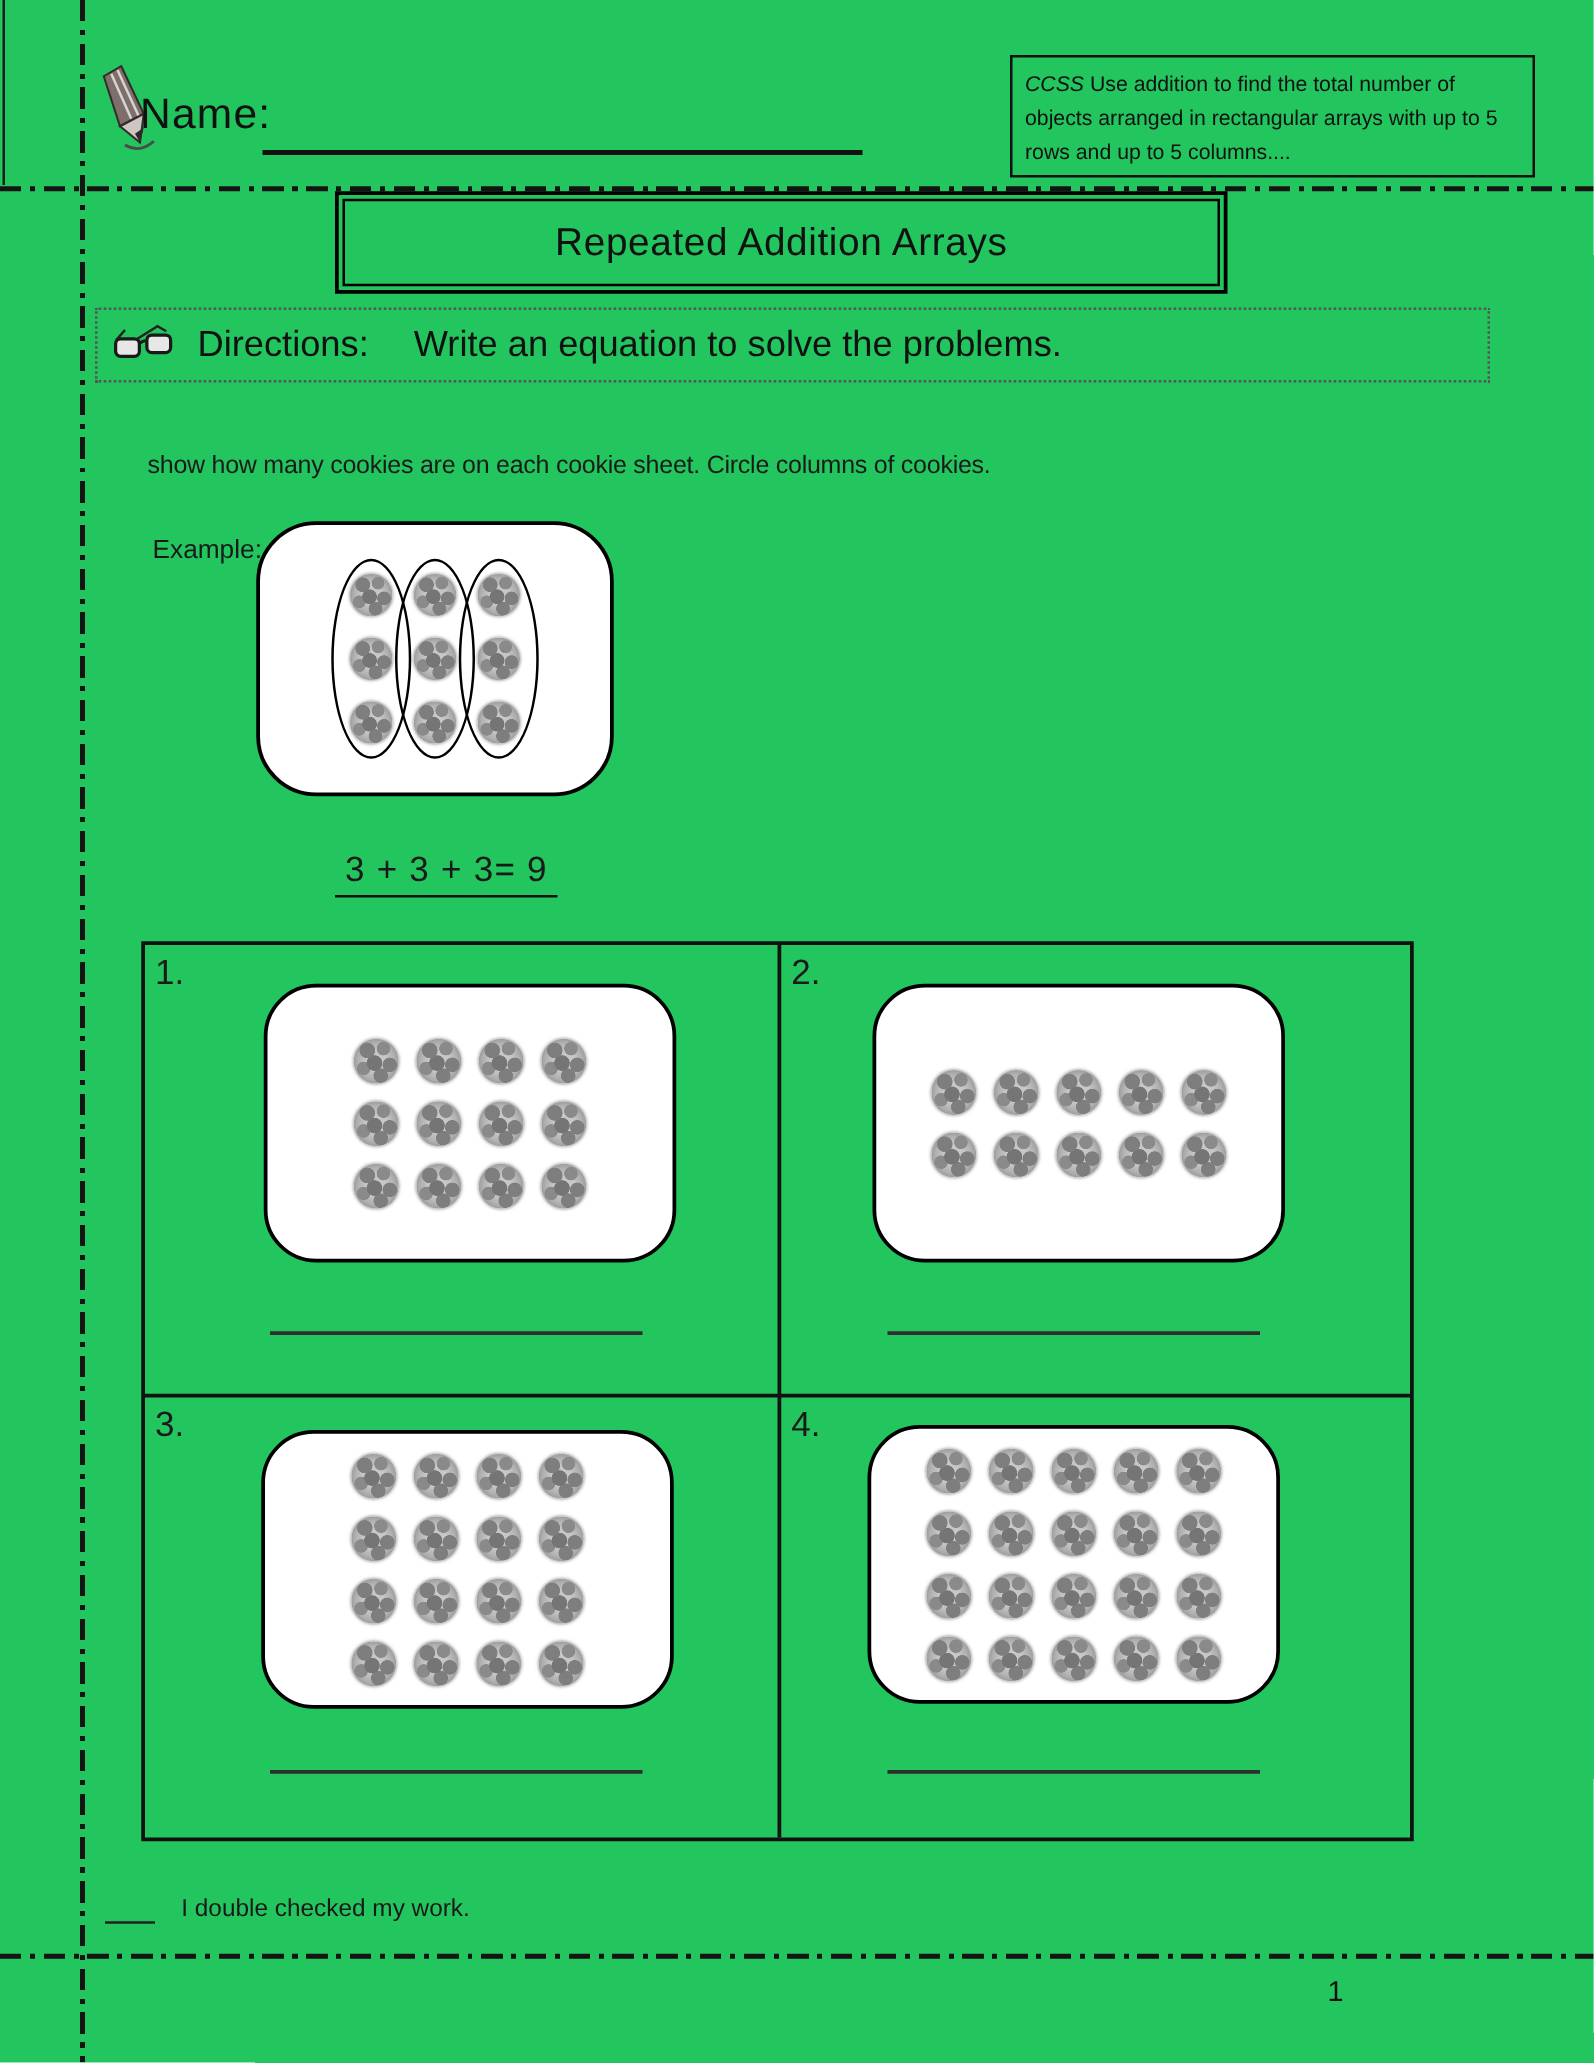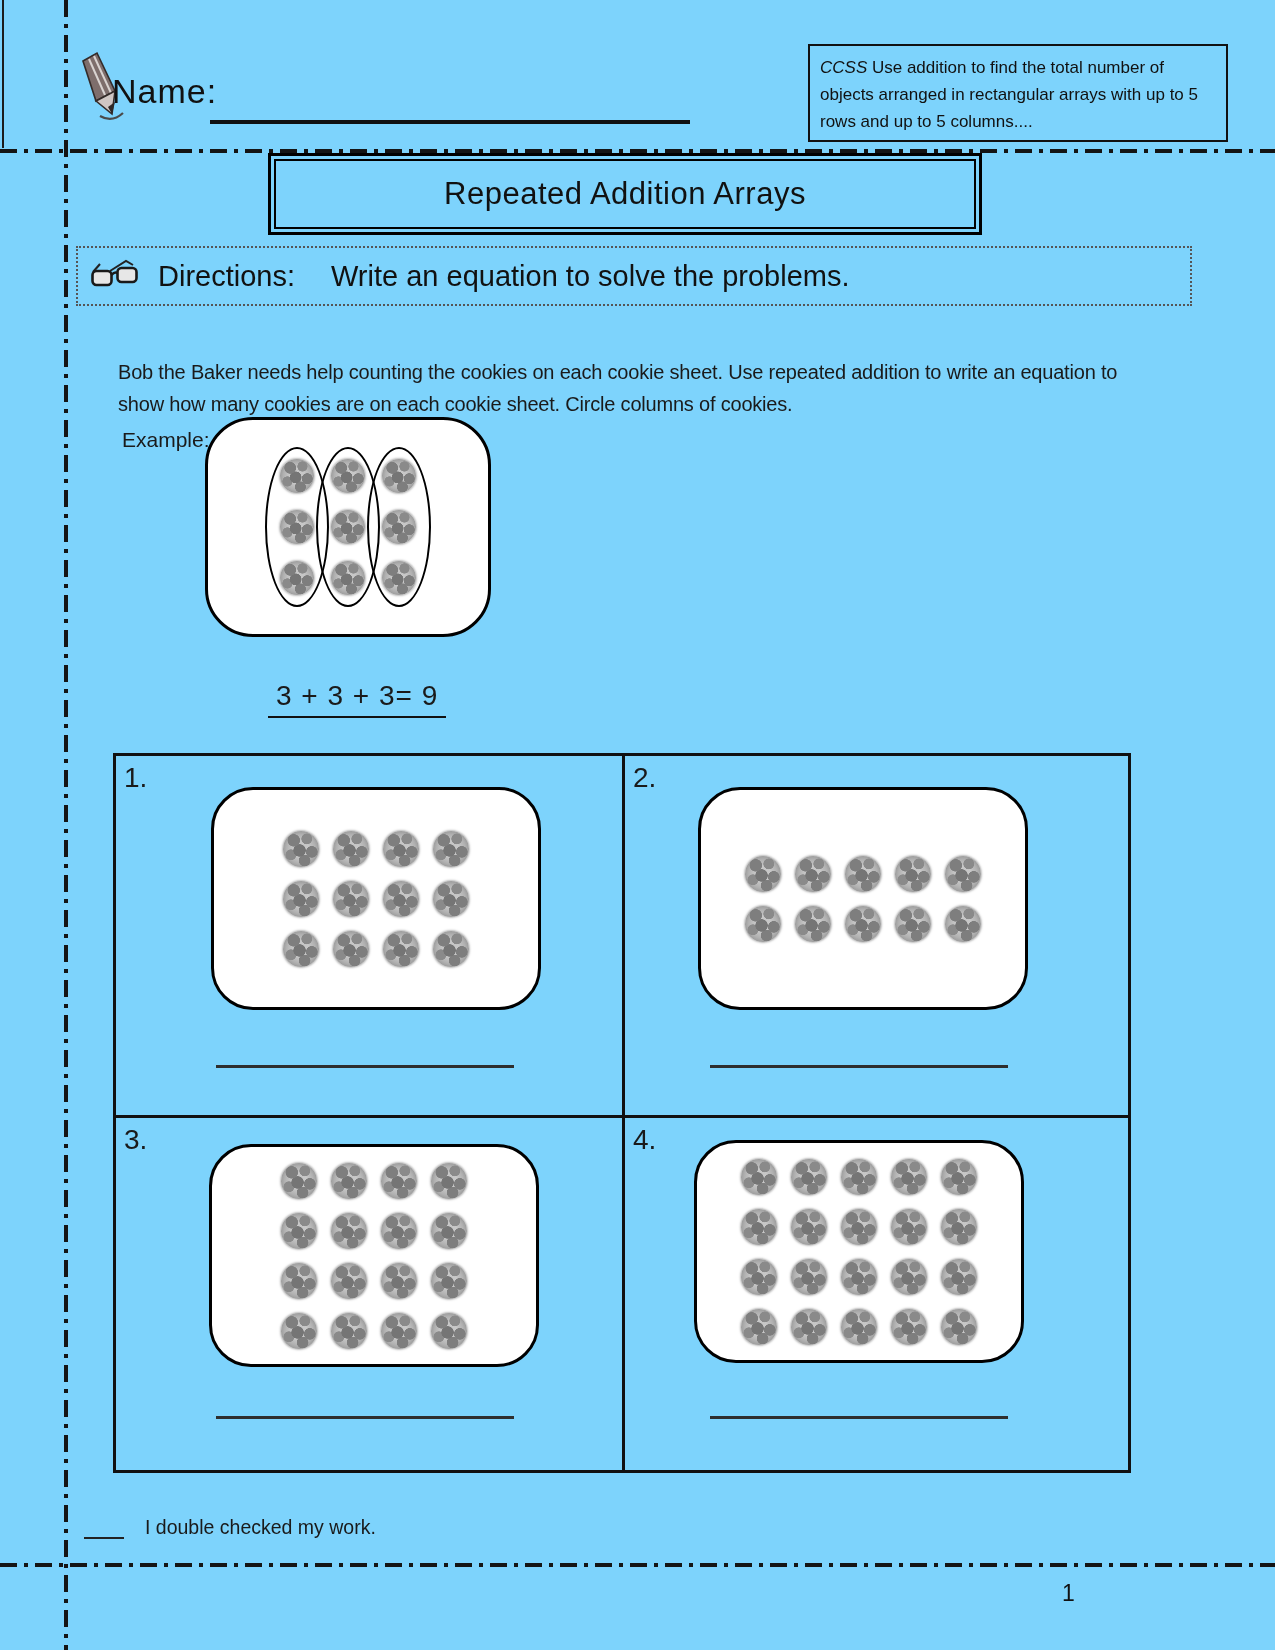--- a/index.html
+++ b/index.html
@@ -1,16 +1,16 @@
 <!DOCTYPE html>
 <html><head>
 <meta charset="utf-8">
 <style>
   html,body{margin:0;padding:0;background:#fff;}
-  .page{position:relative;width:1275px;height:1650px;background:#7dd3fc;overflow:hidden;
+  .page{position:relative;width:1275px;height:1650px;background:#22c55e;overflow:hidden;
         font-family:"Liberation Sans",sans-serif;color:#111;}
 
   
   .hline{position:absolute;height:4px;left:0;width:1275px;
     background-image:repeating-linear-gradient(to right,#141414 0 17px,transparent 17px 24px,#141414 24px 28px,transparent 28px 35px);}
   .vline{position:absolute;width:4px;top:0;height:1650px;left:64px;
     background-image:repeating-linear-gradient(to bottom,#141414 0 17px,transparent 17px 24px,#141414 24px 28px,transparent 28px 35px);}
   .edge-artifact{position:absolute;left:2px;top:0;width:2px;height:148px;background:#1c1c1c;}
 
   
@@ -130,21 +130,20 @@
         <rect x="2.5" y="13" width="19" height="14" rx="4" fill="#e7e7e7" stroke="#1a1a1a" stroke-width="2.6"></rect>
         <rect x="27.5" y="10" width="19" height="14" rx="4" fill="#e7e7e7" stroke="#1a1a1a" stroke-width="2.6"></rect>
         <path d="M21.5,17 Q24.5,13.5 27.5,15" fill="none" stroke="#1a1a1a" stroke-width="2.4"></path>
       </svg>
     </span>
     <span class="dir-label">Directions:</span>
     <span class="dir-text">Write an equation to solve the problems.</span>
   </div>
 
   <div class="intro">
-    <div>Bob the Baker needs help counting the cookies on each cookie sheet.  Use repeated addition to write an equation to</div>
     <div>show how many cookies are on each cookie sheet.  Circle columns of cookies.</div>
   </div>
 
   <div class="example-label">Example:</div>
   <div class="sheet example-sheet">
     <div class="oval-row">
         <div class="oval-col">
           <div class="cookie"></div>
           <div class="cookie"></div>
           <div class="cookie"></div>

